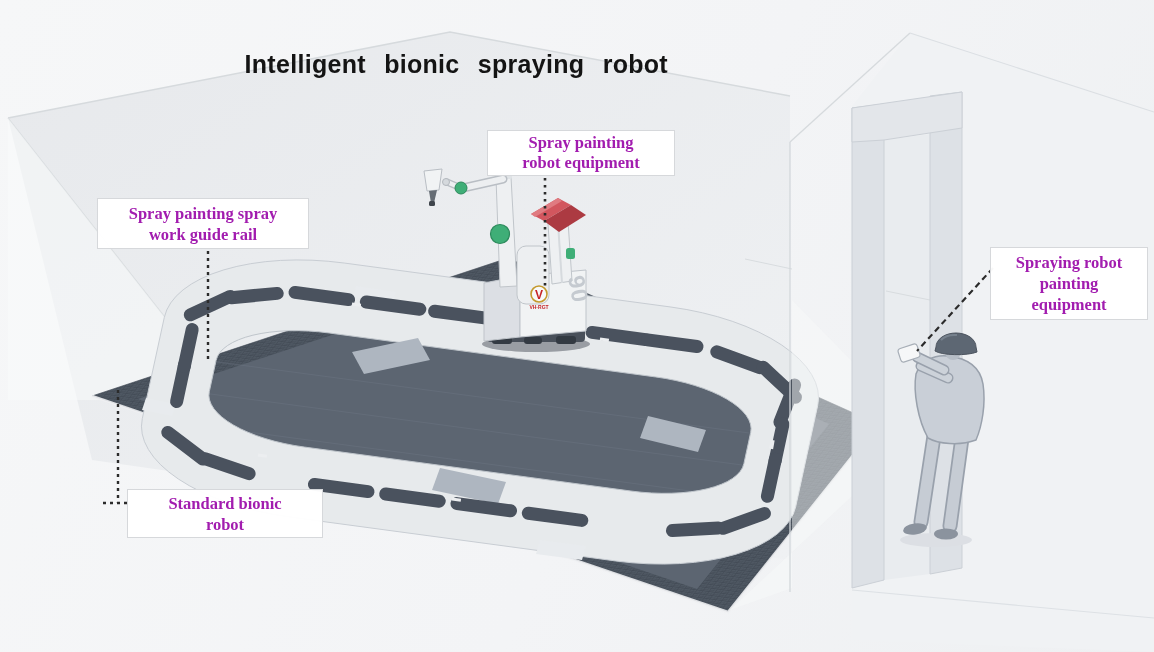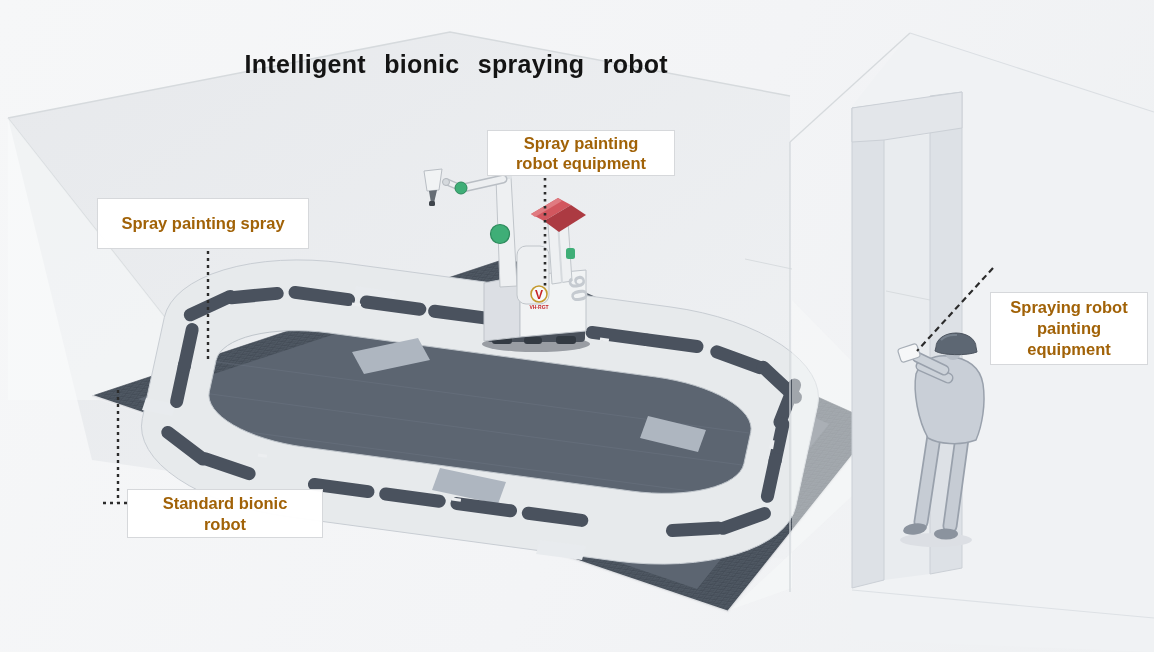--- a/index.html
+++ b/index.html
@@ -6,33 +6,34 @@
   #stage{
     position:relative;width:1154px;height:652px;overflow:hidden;
     font-family:"Liberation Sans","DejaVu Sans",sans-serif;
     background:linear-gradient(115deg,#f6f7f8 0%,#f3f4f6 55%,#eef0f2 100%);
   }
   #scene{position:absolute;left:0;top:0;}
   .pill{stroke:#4a525e;stroke-width:13;stroke-linecap:round;}
   .tick{fill:#eceef0;}
   .callout{
     position:absolute;background:rgba(255,255,255,.97);
-    border:1px solid #d6d8db;color:#a16207;font-weight:bold;
+    border:1px solid #d6d8db;color:#a21caf;font-weight:bold;
     text-align:center;display:flex;flex-direction:column;justify-content:center;
     box-sizing:border-box;
+    font-family:Liberation Serif, serif;
   }
   .callout span{display:block;}
   #title{
     position:absolute;left:168px;top:50px;width:500px;text-align:right;
     font-size:25px;font-weight:bold;color:#141414;
     letter-spacing:.3px;word-spacing:11px;white-space:nowrap;
   }
   #cal-equipment{left:487px;top:130px;width:188px;height:46px;font-size:16.5px;line-height:20px;}
   #cal-rail{left:97px;top:198px;width:212px;height:51px;font-size:16.5px;line-height:21px;}
-  #cal-terminal{left:990px;top:247px;width:158px;height:73px;font-size:16.5px;line-height:21px;margin-top:45px;}
+  #cal-terminal{left:990px;top:247px;width:158px;height:73px;font-size:16.5px;line-height:21px;}
   #cal-booth{left:127px;top:489px;width:196px;height:49px;font-size:16.5px;line-height:21px;}
 </style>
 </head>
 <body>
 
 <div id="stage">
 
 <svg id="scene" width="1154" height="652" viewBox="0 0 1154 652">
   <defs>
     <linearGradient id="wallGrad" x1="0" y1="0" x2="1" y2="1">
@@ -232,20 +233,21 @@
 
 <div id="title">Intelligent bionic spraying robot</div>
 
 <div class="callout" id="cal-equipment">
   <span>Spray painting</span>
   <span>robot equipment</span>
 </div>
 
 <div class="callout" id="cal-rail">
   <span>Spray painting spray</span>
+  <span>work guide rail</span>
 </div>
 
 <div class="callout" id="cal-terminal">
   <span>Spraying robot</span>
   <span>painting</span>
   <span>equipment</span>
 </div>
 
 <div class="callout" id="cal-booth">
   <span>Standard bionic</span>

